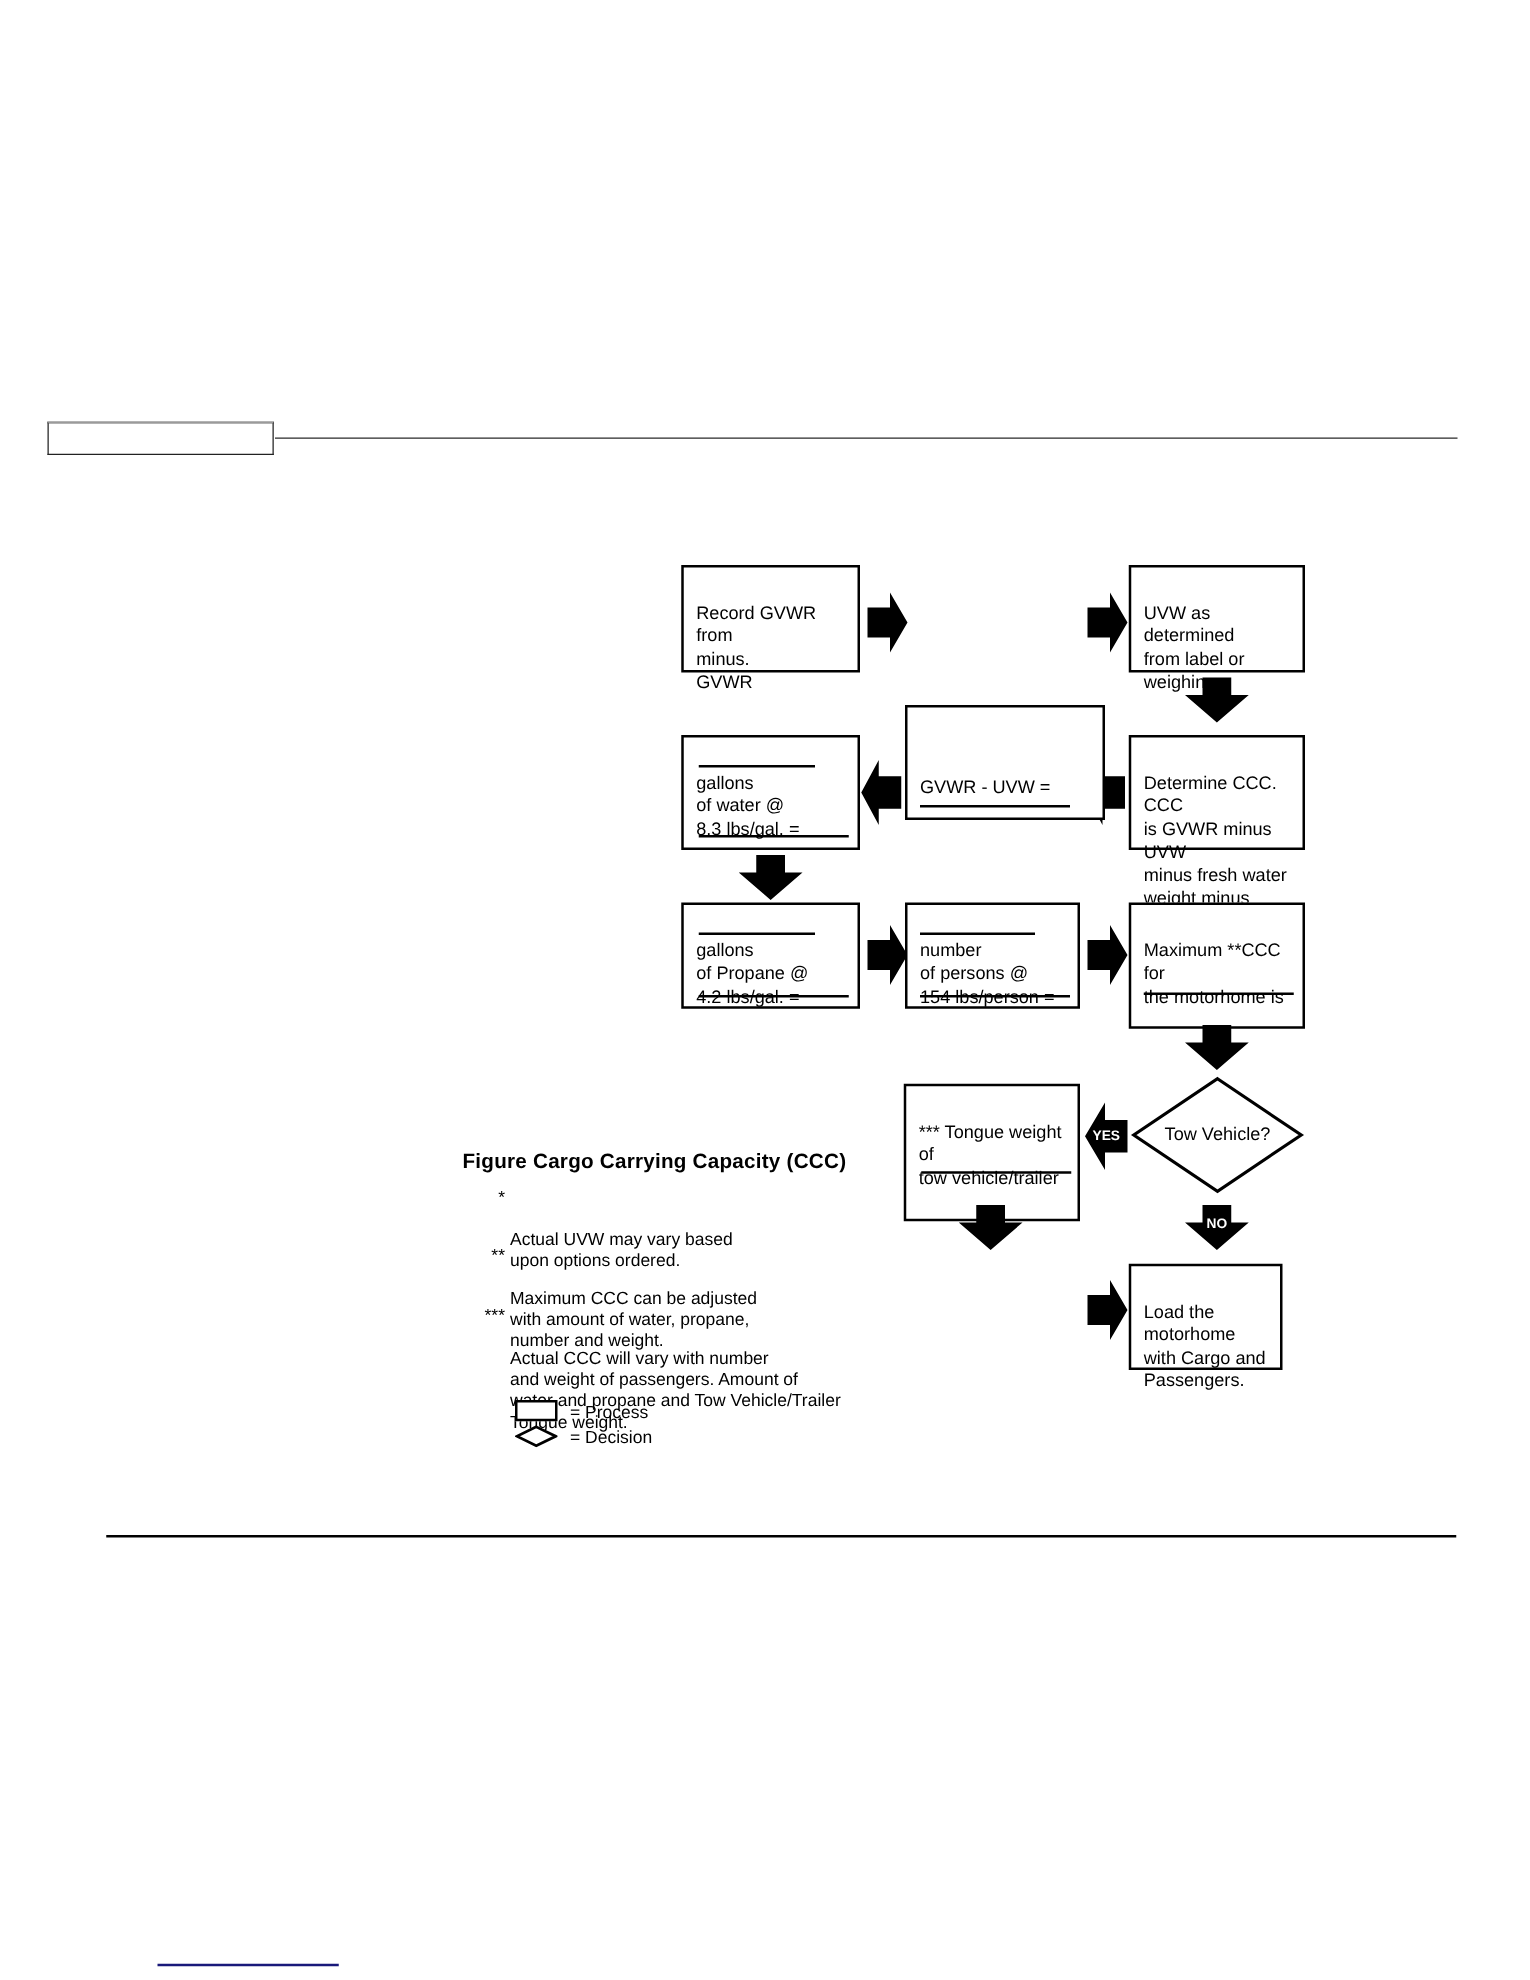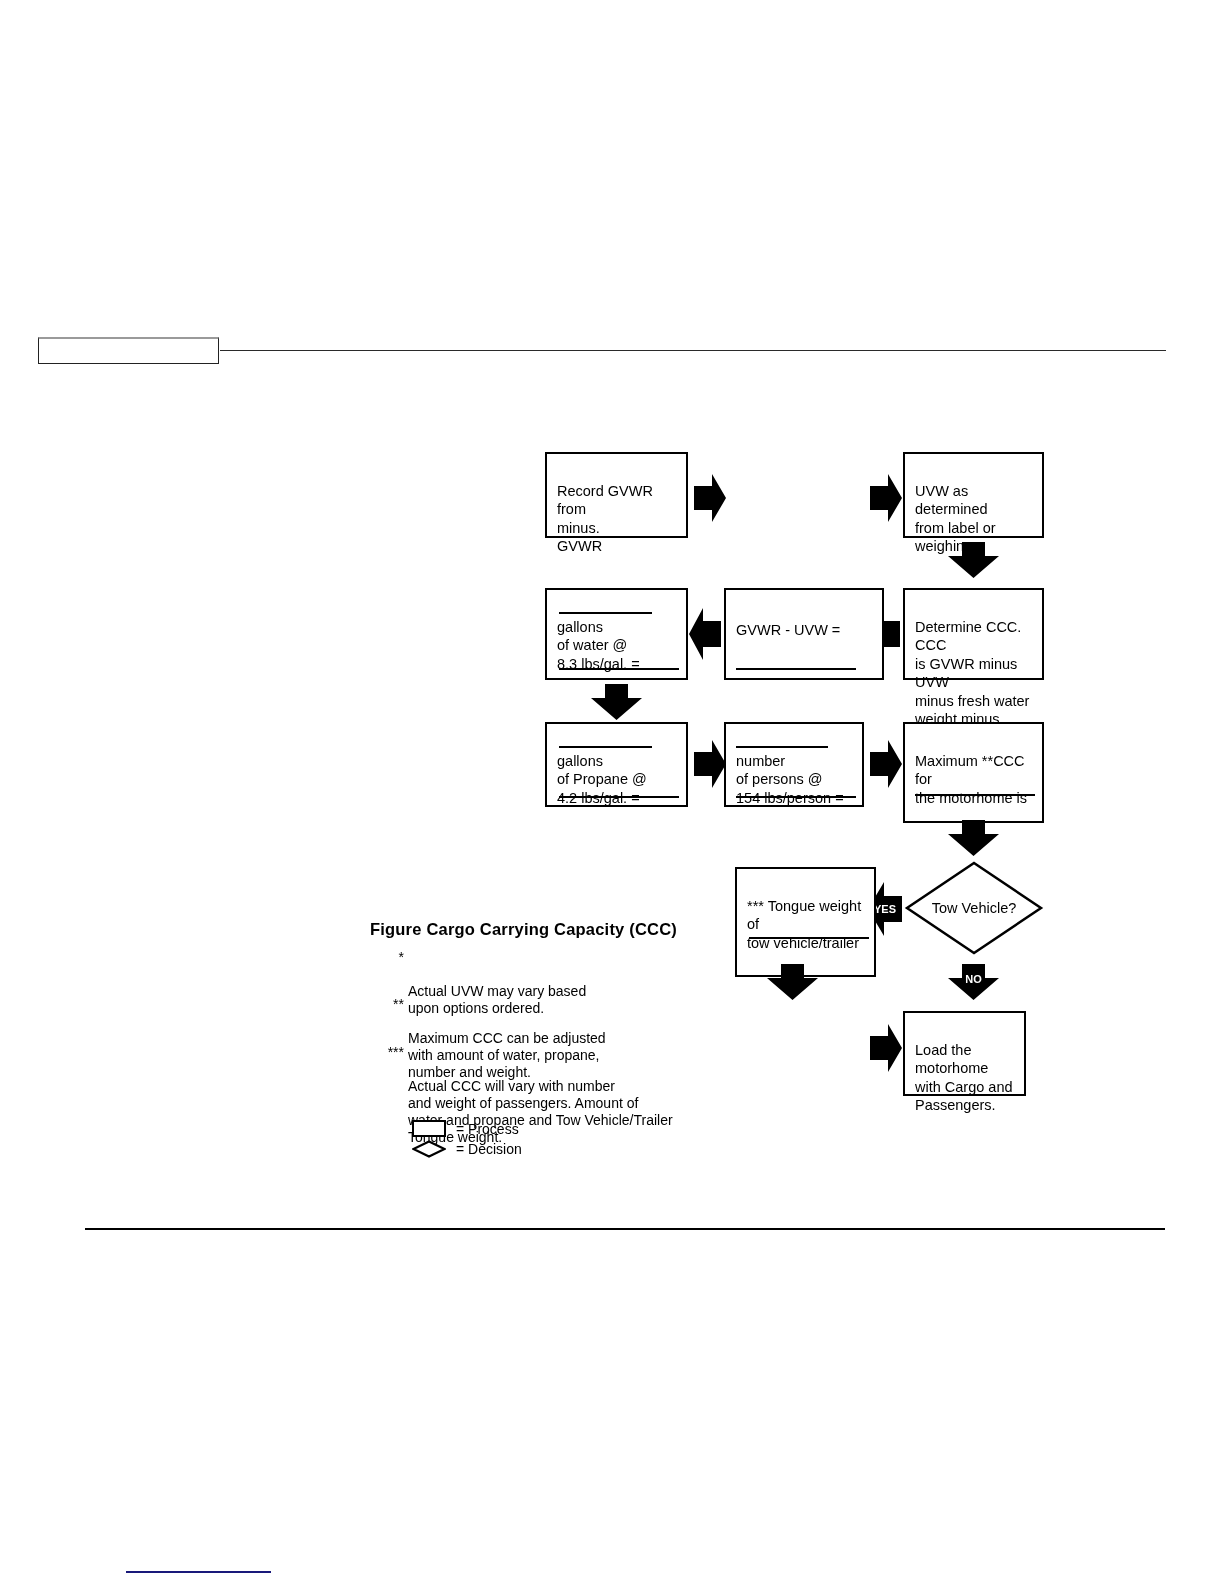--- a/index.html
+++ b/index.html
@@ -196,21 +196,21 @@
 minus fresh water
 weight minus Propane</span>
   </div>
 
   <div class="arrow" style="left:866px; top:606px; width:36px; height:56px;">
     <svg width="36" height="56" viewBox="0 0 36 56" aria-hidden="true">
       <polygon points="34,15 16,15 16,2 2,28 16,54 16,41 34,41" fill="#000000"></polygon>
     </svg>
   </div>
 
-  <div class="proc-box" style="left:724px; top:588px; width:160px; height:92px; padding-top:12px;">
+  <div class="proc-box" style="left:724px; top:564px; width:160px; height:92px; padding-top:36px;">
     <span class="txt">GVWR - UVW =</span>
     <div class="blank" style="left:10px; top:78px; width:120px;"></div>
   </div>
 
   <div class="arrow" style="left:687px; top:606px; width:36px; height:56px;">
     <svg width="36" height="56" viewBox="0 0 36 56" aria-hidden="true">
       <polygon points="34,15 16,15 16,2 2,28 16,54 16,41 34,41" fill="#000000"></polygon>
     </svg>
   </div>
 
@@ -275,21 +275,21 @@
     <div class="dlabel">Tow Vehicle?</div>
   </div>
 
   <div class="arrow" style="left:866px; top:880px; width:38px; height:58px;">
     <svg width="38" height="58" viewBox="0 0 38 58" aria-hidden="true">
       <polygon points="36,16 18,16 18,2 2,29 18,56 18,42 36,42" fill="#000000"></polygon>
     </svg>
     <div class="alabel">YES</div>
   </div>
 
-  <div class="proc-box" style="left:723px; top:867px; width:141px; height:110px;margin-left:12px;">
+  <div class="proc-box" style="left:723px; top:867px; width:141px; height:110px;">
     <span class="txt">*** Tongue weight of
 tow vehicle/trailer</span>
     <div class="blank" style="left:12px; top:68px; width:120px;"></div>
   </div>
 
   <div class="arrow" style="left:765px; top:962px; width:55px; height:40px;">
     <svg width="55" height="40" viewBox="0 0 55 40" aria-hidden="true">
       <polygon points="16,2 39,2 39,16 53,16 27.5,38 2,16 16,16" fill="#000000"></polygon>
     </svg>
   </div>

